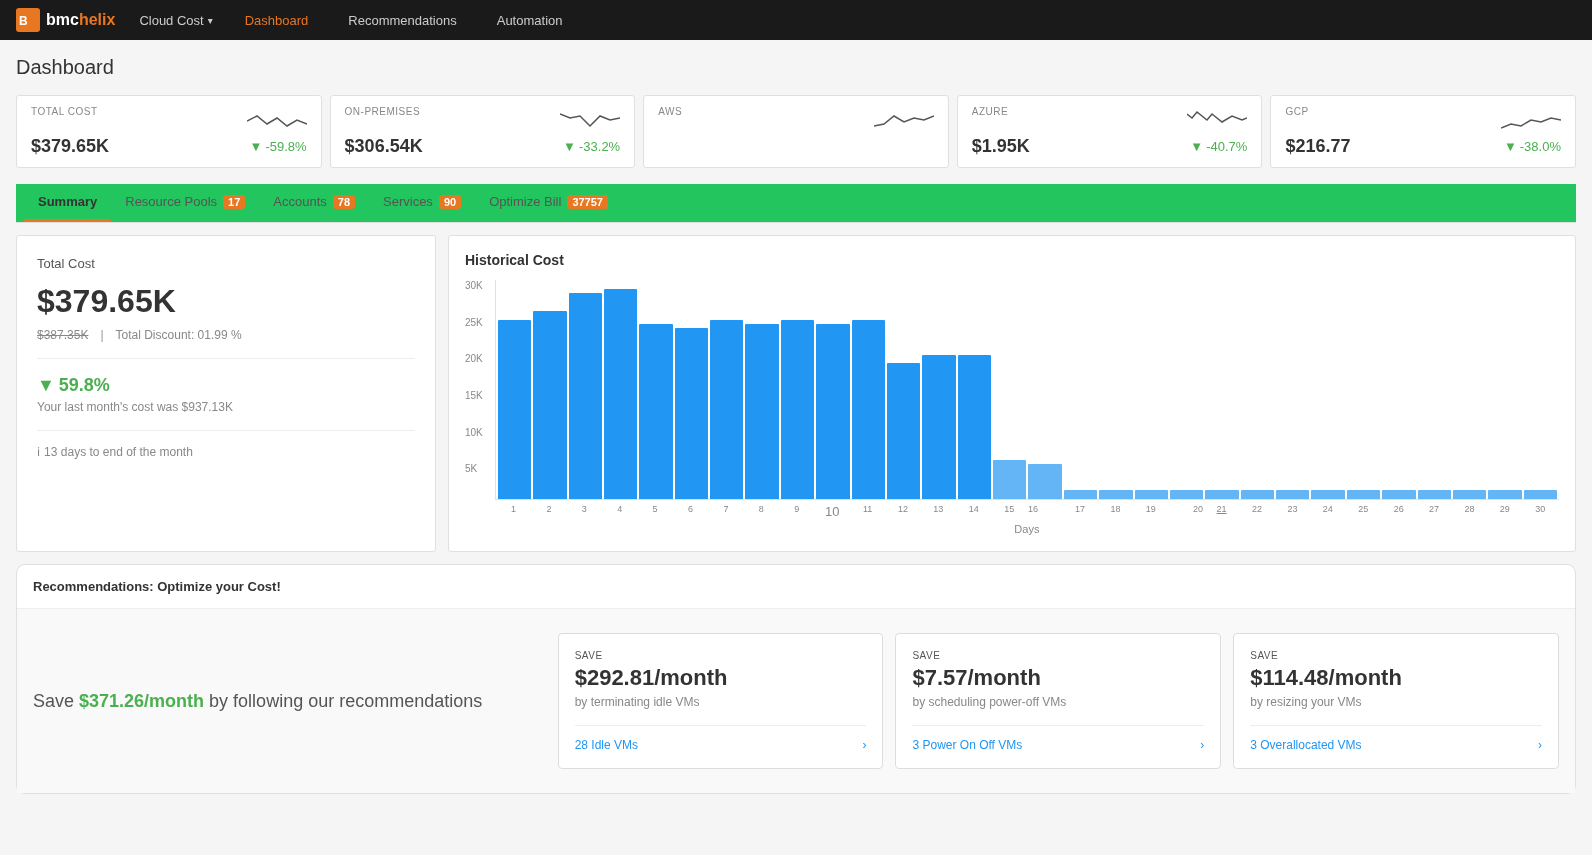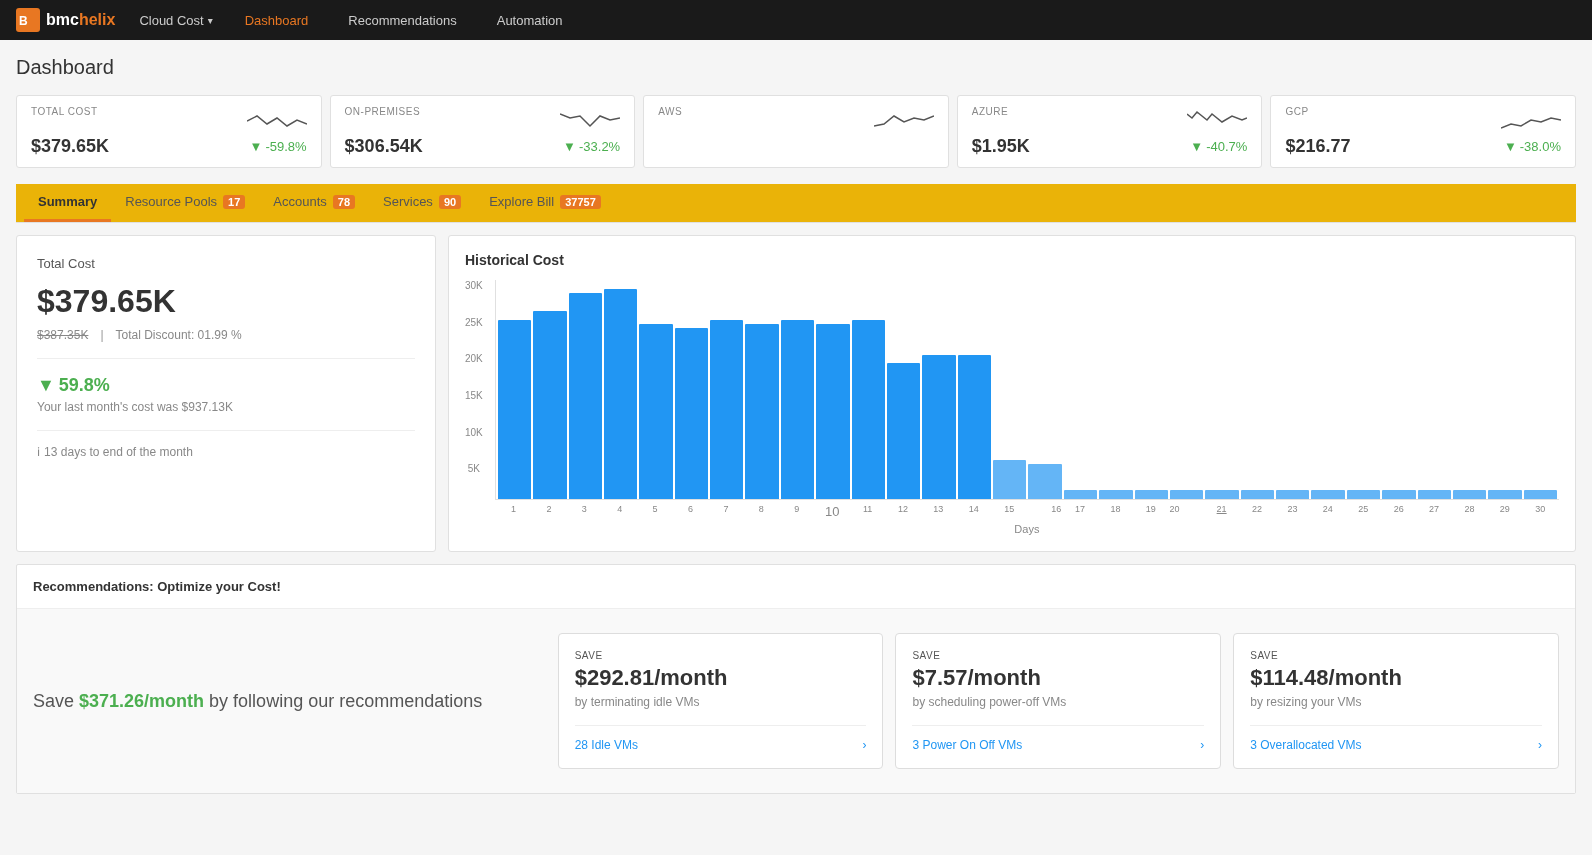--- a/index.html
+++ b/index.html
@@ -22,21 +22,21 @@
     .cost-card-label { font-size: 10px; color: #888; text-transform: uppercase; letter-spacing: 0.5px; margin-bottom: 4px; }
     .cost-card-row { display: flex; align-items: center; justify-content: space-between; }
     .cost-card-value { font-size: 18px; font-weight: bold; color: #333; }
     .cost-card-change { display: flex; align-items: center; gap: 3px; font-size: 13px; }
     .cost-card-change.down { color: #4caf50; }
     .cost-card-change.up { color: #f44336; }
     .mini-chart { width: 60px; height: 30px; }
     .cost-card-header { display: flex; align-items: flex-start; justify-content: space-between; }
 
     
-    .tabs { display: flex; align-items: center; background: #eab308; border-bottom: 1px solid #e0e0e0; padding: 0 8px; margin-bottom: 0; }
+    .tabs { display: flex; align-items: center; background: #22c55e; border-bottom: 1px solid #e0e0e0; padding: 0 8px; margin-bottom: 0; }
     .tab { padding: 10px 14px; cursor: pointer; font-size: 13px; color: #555; border-bottom: 3px solid transparent; display: flex; align-items: center; gap: 6px; }
     .tab.active { color: #333; border-bottom: 3px solid #e87722; font-weight: bold; }
     .tab-badge { background: #e87722; color: white; border-radius: 3px; padding: 1px 5px; font-size: 11px; font-weight: bold; }
 
     
     .main-content { display: flex; gap: 12px; padding: 12px 0; }
 
     
     .total-cost-panel { background: white; border: 1px solid #e0e0e0; border-radius: 3px; padding: 20px; width: 420px; min-width: 320px; }
     .panel-title { font-size: 13px; color: #555; margin-bottom: 12px; }
@@ -47,21 +47,21 @@
     .percent-change.down { color: #4caf50; }
     .last-month { font-size: 12px; color: #888; margin-top: 4px; margin-bottom: 16px; }
     .end-month { font-size: 12px; color: #888; display: flex; align-items: center; gap: 4px; margin-top: 16px; padding-top: 12px; border-top: 1px solid #eee; }
 
     
     .chart-panel { background: white; border: 1px solid #e0e0e0; border-radius: 3px; padding: 16px; flex: 1; }
     .chart-title { font-size: 14px; font-weight: bold; color: #333; margin-bottom: 12px; }
     .chart-container { display: flex; gap: 8px; }
 
     
-    .recommendations { background: white; border: 1px solid #e0e0e0; border-radius: 2px; margin-top: 0; }
+    .recommendations { background: white; border: 1px solid #e0e0e0; border-radius: 9px; margin-top: 0; }
     .rec-header { padding: 14px 16px; font-size: 13px; font-weight: bold; color: #333; border-bottom: 1px solid #eee; }
     .rec-body { display: flex; align-items: center; gap: 24px; padding: 24px 16px; background: #f9f9f9; }
     .rec-left { flex: 1; font-size: 18px; color: #555; }
     .rec-left .amount { color: #4caf50; font-weight: bold; }
     .rec-cards { display: flex; gap: 12px; flex: 2; }
     .rec-card { background: white; border: 1px solid #ddd; border-radius: 4px; padding: 16px; flex: 1; }
     .rec-card-save { font-size: 10px; text-transform: uppercase; color: #555; letter-spacing: 0.5px; margin-bottom: 4px; }
     .rec-card-amount { font-size: 22px; font-weight: bold; color: #333; margin-bottom: 4px; }
     .rec-card-desc { font-size: 12px; color: #888; margin-bottom: 16px; }
     .rec-card-link { display: flex; align-items: center; justify-content: space-between; color: #2196f3; font-size: 12px; cursor: pointer; border-top: 1px solid #eee; padding-top: 12px; }
@@ -178,21 +178,21 @@
     </div>
     <div class="tab">
       <span>Accounts</span>
       <span class="tab-badge">78</span>
     </div>
     <div class="tab">
       <span>Services</span>
       <span class="tab-badge">90</span>
     </div>
     <div class="tab">
-      <span>Explore Bill</span>
+      <span>Optimize Bill</span>
       <span class="tab-badge">37757</span>
     </div>
   </div>
 
   <div class="main-content">
 
     <div class="total-cost-panel">
       <div class="panel-title">Total Cost</div>
       <div class="big-cost">$379.65K</div>
       <div class="cost-detail">
@@ -207,21 +207,21 @@
       <div class="last-month">Your last month's cost was $937.13K</div>
       <div class="end-month">
         <span style="color:#888;">ℹ</span>
         <span>13 days to end of the month</span>
       </div>
     </div>
 
     <div class="chart-panel">
       <div class="chart-title">Historical Cost</div>
       <div class="chart-container">
-        <div style="display:flex;flex-direction:column;align-items:center;justify-content:space-between;font-size:10px;color:#888;height:220px;padding-right:4px;margin-bottom:20px;">
+        <div style="display:flex;flex-direction:column;align-items:flex-start;justify-content:space-between;font-size:10px;color:#888;height:220px;padding-right:4px;margin-bottom:20px;">
           <span>30K</span>
           <span>25K</span>
           <span>20K</span>
           <span>15K</span>
           <span>10K</span>
           <span>5K</span>
           <span></span>
         </div>
         <div style="flex:1;">
           <div style="font-size:10px;color:#888;writing-mode:vertical-rl;transform:rotate(180deg);position:absolute;margin-left:-30px;margin-top:80px;"></div>
@@ -266,25 +266,25 @@
               <span style="flex: 1 1 0%; text-align: center; font-size: 9px; color: rgb(136, 136, 136);">6</span>
               <span style="flex: 1 1 0%; text-align: center; font-size: 9px; color: rgb(136, 136, 136);">7</span>
               <span style="flex: 1 1 0%; text-align: center; font-size: 9px; color: rgb(136, 136, 136);">8</span>
               <span style="flex: 1 1 0%; text-align: center; font-size: 9px; color: rgb(136, 136, 136);">9</span>
               <span style="flex: 1 1 0%; text-align: center; font-size: 13px; color: rgb(136, 136, 136);">10</span>
               <span style="flex: 1 1 0%; text-align: center; font-size: 9px; color: rgb(136, 136, 136);">11</span>
               <span style="flex: 1 1 0%; text-align: center; font-size: 9px; color: rgb(136, 136, 136);">12</span>
               <span style="flex: 1 1 0%; text-align: center; font-size: 9px; color: rgb(136, 136, 136);">13</span>
               <span style="flex: 1 1 0%; text-align: center; font-size: 9px; color: rgb(136, 136, 136);">14</span>
               <span style="flex: 1 1 0%; text-align: center; font-size: 9px; color: rgb(136, 136, 136);">15</span>
-              <span style="flex: 1 1 0%; text-align: right; font-size: 9px; color: rgb(136, 136, 136);">16</span>
+              <span style="flex: 1 1 0%; text-align: left; font-size: 9px; color: rgb(136, 136, 136);">16</span>
               <span style="flex: 1 1 0%; text-align: center; font-size: 9px; color: rgb(136, 136, 136);">17</span>
               <span style="flex: 1 1 0%; text-align: center; font-size: 9px; color: rgb(136, 136, 136);">18</span>
               <span style="flex: 1 1 0%; text-align: center; font-size: 9px; color: rgb(136, 136, 136);">19</span>
-              <span style="flex: 1 1 0%; text-align: left; font-size: 9px; color: rgb(136, 136, 136);">20</span>
+              <span style="flex: 1 1 0%; text-align: right; font-size: 9px; color: rgb(136, 136, 136);">20</span>
               <span style="flex: 1 1 0%; text-align: center; font-size: 9px; color: rgb(136, 136, 136); text-decoration: underline;">21</span>
               <span style="flex: 1 1 0%; text-align: center; font-size: 9px; color: rgb(136, 136, 136);">22</span>
               <span style="flex: 1 1 0%; text-align: center; font-size: 9px; color: rgb(136, 136, 136);">23</span>
               <span style="flex: 1 1 0%; text-align: center; font-size: 9px; color: rgb(136, 136, 136);">24</span>
               <span style="flex: 1 1 0%; text-align: center; font-size: 9px; color: rgb(136, 136, 136);">25</span>
               <span style="flex: 1 1 0%; text-align: center; font-size: 9px; color: rgb(136, 136, 136);">26</span>
               <span style="flex: 1 1 0%; text-align: center; font-size: 9px; color: rgb(136, 136, 136);">27</span>
               <span style="flex: 1 1 0%; text-align: center; font-size: 9px; color: rgb(136, 136, 136);">28</span>
               <span style="flex: 1 1 0%; text-align: center; font-size: 9px; color: rgb(136, 136, 136);">29</span>
               <span style="flex: 1 1 0%; text-align: center; font-size: 9px; color: rgb(136, 136, 136);">30</span>

